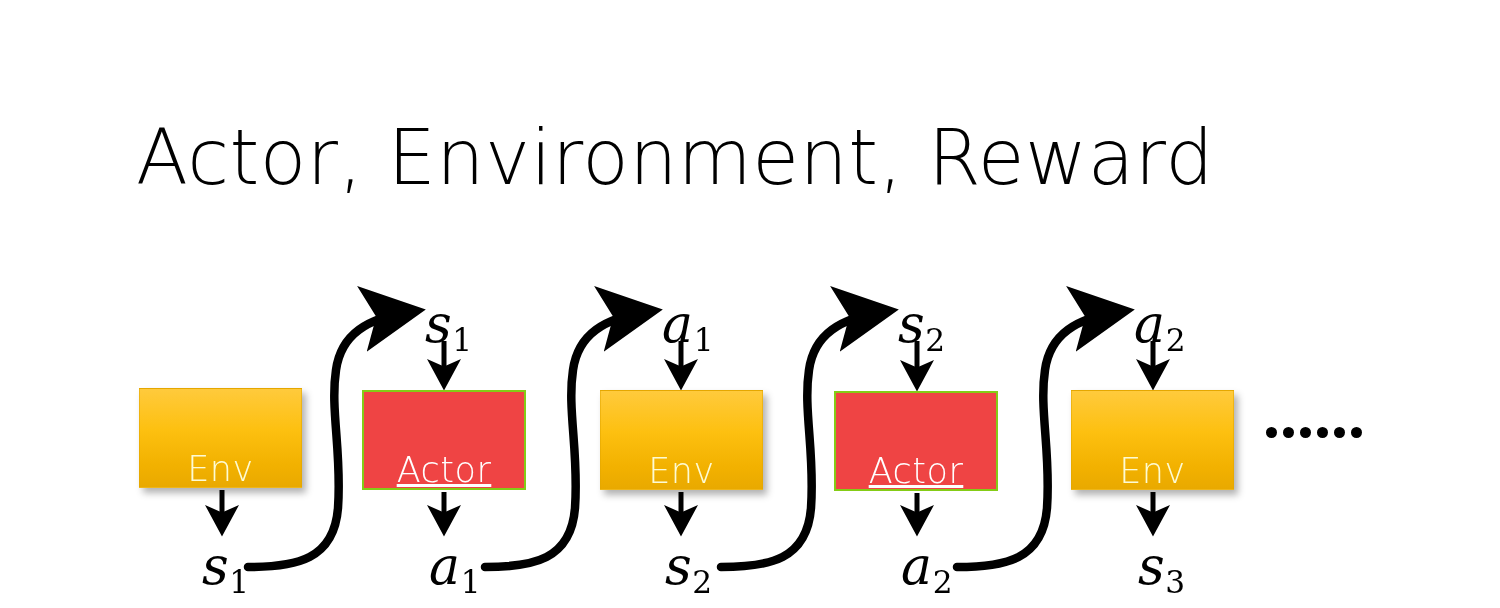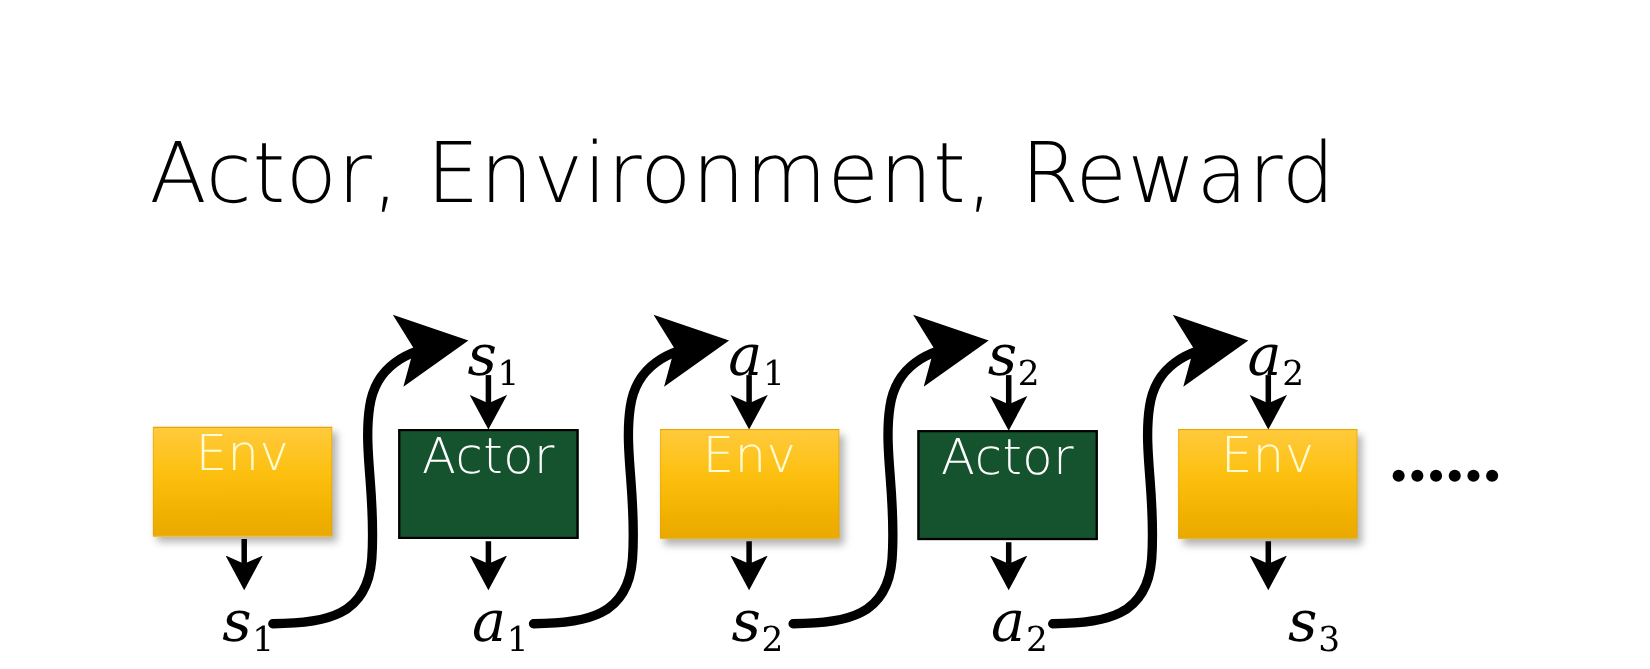--- a/index.html
+++ b/index.html
@@ -40,41 +40,42 @@
     left: 0;
     top: 0;
     width: 1500px;
     height: 608px;
   }
 
   
   .node {
     position: absolute;
     display: flex;
-    align-items: flex-start;
+    align-items: flex-end;
     justify-content: center;
     box-sizing: border-box;
     font-family: "DejaVu Sans", sans-serif;
     font-weight: 300;
-    font-size: 45px;
+    font-size: 35px;
     letter-spacing: 0.5px;
     line-height: 1;
     user-select: none;
   }
   .node.env {
     background: linear-gradient(180deg, #FFCA3C 0%, #FDC010 42%, #F2B100 78%, #E9A900 100%);
     color: #FDFBD4;
     box-shadow: 4px 5px 7px rgba(0,0,0,0.30);
     border: 1px solid rgba(226,165,0,0.55);
   }
   .node.actor {
-    background: #14532d;
+    background: #ef4444;
     color: #FFFFFF;
-    border: 2px solid #000000;
+    border: 2px solid #84cc16;
     box-shadow: none;
+    text-decoration: underline;
   }
 
   
   .mlabel {
     position: absolute;
     font-family: "DejaVu Serif", serif;
     font-style: italic;
     font-size: 52px;
     color: #000000;
     white-space: nowrap;
@@ -215,21 +216,21 @@
     </div>
     <div class="mlabel" style="left:429px; top:540px;">
       <span>a</span><sub>1</sub>
     </div>
     <div class="mlabel" style="left:665px; top:540px;">
       <span>s</span><sub>2</sub>
     </div>
     <div class="mlabel" style="left:901px; top:540px;">
       <span>a</span><sub>2</sub>
     </div>
-    <div class="mlabel" style="left:1171px; top:540px;">
+    <div class="mlabel" style="left:1138px; top:540px;">
       <span>s</span><sub>3</sub>
     </div>
 
     <div id="ellipsis">
       <span class="dot"></span>
       <span class="dot"></span>
       <span class="dot"></span>
       <span class="dot"></span>
       <span class="dot"></span>
       <span class="dot"></span>

